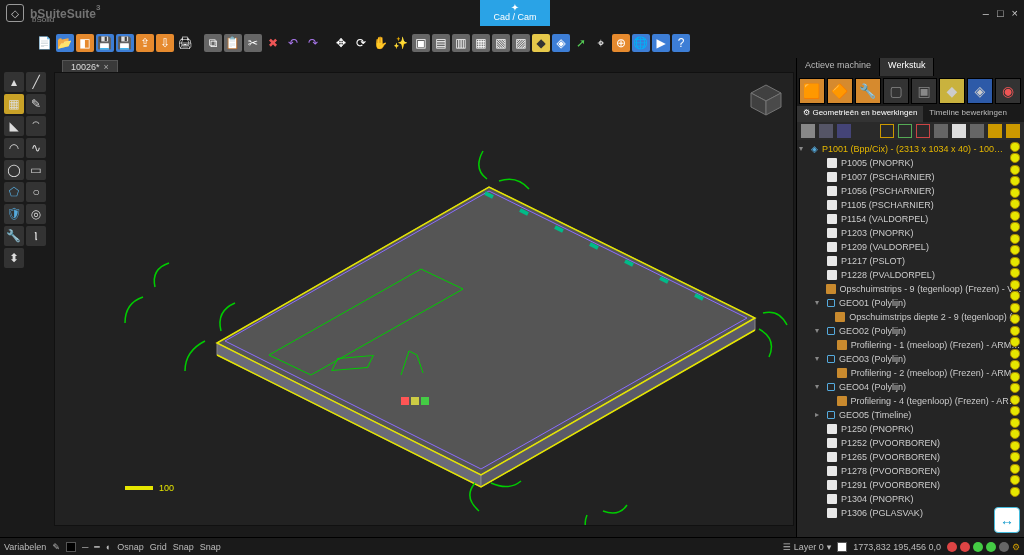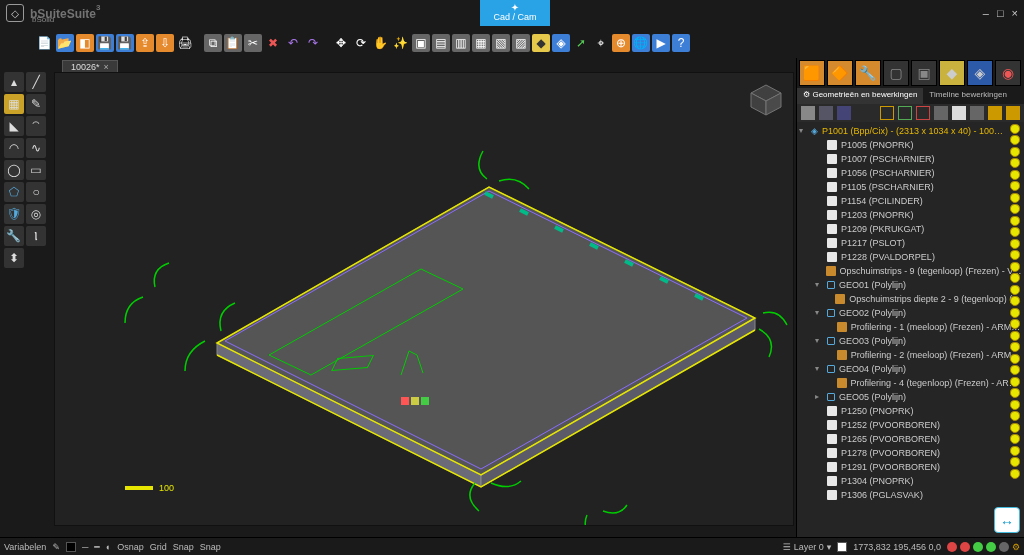--- a/index.html
+++ b/index.html
@@ -238,20 +238,24 @@
     </g>
       </svg>
   </div>
   <div class="scale">
     <span class="scale-bar"></span>
     <span class="scale-txt">100</span>
   </div>
 </div>
 
 <div class="rightpanel">
+  <div class="righttabs">
+    <div class="righttab">Actieve machine</div>
+    <div class="righttab active">Werkstuk</div>
+  </div>
   <div class="bigicons">
     <div class="bi orange">🟧</div>
     <div class="bi orange">🔶</div>
     <div class="bi orange">🔧</div>
     <div class="bi cube">▢</div>
     <div class="bi cube">▣</div>
     <div class="bi yellow">◆</div>
     <div class="bi blue">◈</div>
     <div class="bi cube" style="background:#333;color:#e55">◉</div>
   </div>
@@ -297,31 +301,31 @@
         <span class="lbl">P1056 (PSCHARNIER)</span>
       </div>
       <div class="node indent1">
         <span class="tw"></span>
         <span class="ico white"></span>
         <span class="lbl">P1105 (PSCHARNIER)</span>
       </div>
       <div class="node indent1">
         <span class="tw"></span>
         <span class="ico white"></span>
-        <span class="lbl">P1154 (PCILINDER)</span>
+        <span class="lbl">P1154 (VALDORPEL)</span>
       </div>
       <div class="node indent1">
         <span class="tw"></span>
         <span class="ico white"></span>
         <span class="lbl">P1203 (PNOPRK)</span>
       </div>
       <div class="node indent1">
         <span class="tw"></span>
         <span class="ico white"></span>
-        <span class="lbl">P1209 (PKRUKGAT)</span>
+        <span class="lbl">P1209 (VALDORPEL)</span>
       </div>
       <div class="node indent1">
         <span class="tw"></span>
         <span class="ico white"></span>
         <span class="lbl">P1217 (PSLOT)</span>
       </div>
       <div class="node indent1">
         <span class="tw"></span>
         <span class="ico white"></span>
         <span class="lbl">P1228 (PVALDORPEL)</span>
@@ -367,21 +371,21 @@
         <span class="lbl">GEO04 (Polylijn)</span>
       </div>
       <div class="node indent2">
         <span class="tw"></span>
         <span class="ico mill"></span>
         <span class="lbl">Profilering - 4 (tegenloop) (Frezen) - ARM_41</span>
       </div>
       <div class="node indent1">
         <span class="tw">▸</span>
         <span class="ico blue-out"></span>
-        <span class="lbl">GEO05 (Polylijn)</span>
+        <span class="lbl">GEO05 (Timeline)</span>
       </div>
       <div class="node indent1">
         <span class="tw"></span>
         <span class="ico white"></span>
         <span class="lbl">P1250 (PNOPRK)</span>
       </div>
       <div class="node indent1">
         <span class="tw"></span>
         <span class="ico white"></span>
         <span class="lbl">P1252 (PVOORBOREN)</span>

